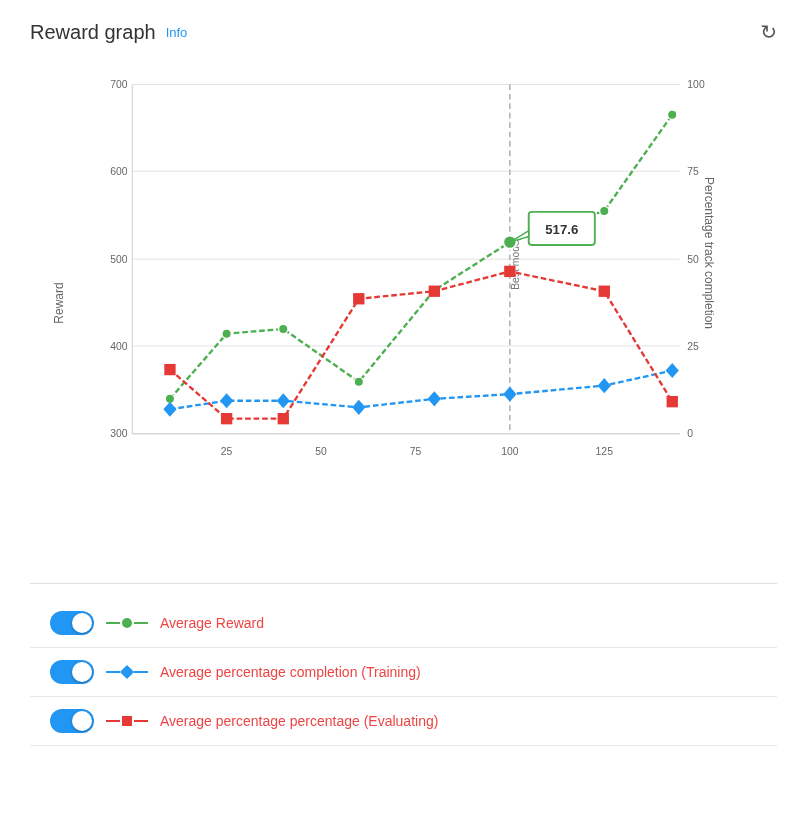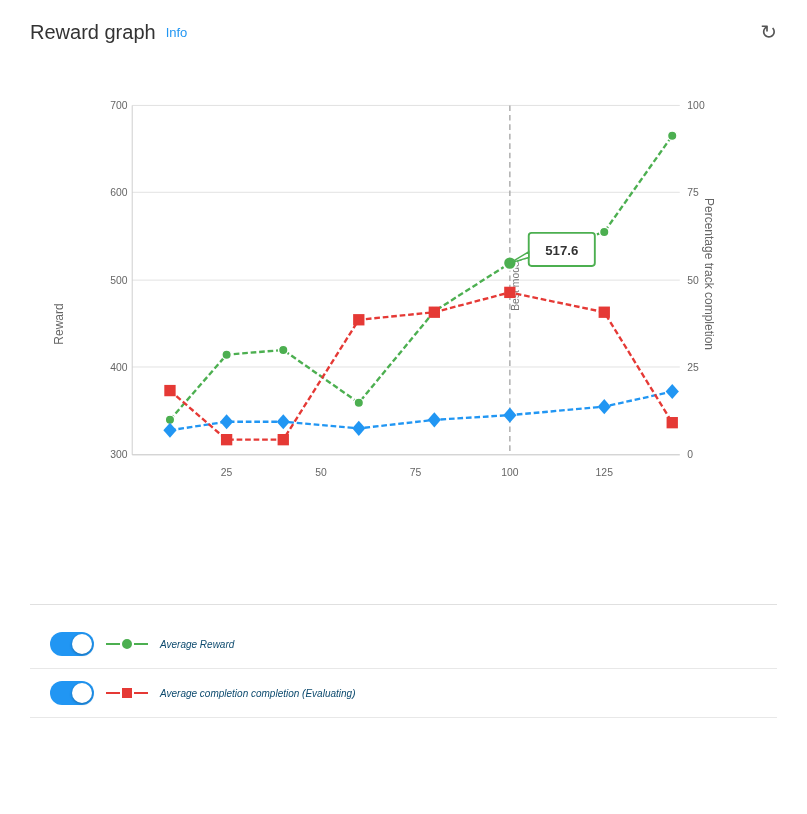--- a/index.html
+++ b/index.html
@@ -8,21 +8,21 @@
       background: #fff;
       color: #333;
       width: 807px;
       min-height: 814px;
       padding: 20px 30px;
     }
     .header {
       display: flex;
       align-items: center;
       justify-content: space-between;
-      margin-bottom: 30px;
+      margin-bottom: 9px;
     }
     .header-left {
       display: flex;
       align-items: center;
       gap: 10px;
     }
     .title {
       font-size: 20px;
       font-weight: 400;
       color: #333;
@@ -93,23 +93,22 @@
       width: 14px;
       height: 2px;
     }
     .legend-dot {
       width: 10px;
       height: 10px;
       border-radius: 50%;
       border: 2px solid;
     }
     .legend-text {
-      font-size: 10px;
-      color: #0c4a6e;
-      font-style: italic;
+      font-size: 14px;
+      color: #ef4444;
     }
     svg {
       width: 100%;
       height: 100%;
     }
   </style>
 </head>
 <body>
 
 <div class="header">
@@ -214,23 +213,32 @@
   <div class="legend-item">
     <div class="toggle"></div>
     <div class="legend-line">
       <div class="legend-dash" style="background:#4CAF50;"></div>
       <div class="legend-dot" style="border-color:#4CAF50;background:#4CAF50;"></div>
       <div class="legend-dash" style="background:#4CAF50;"></div>
     </div>
     <span class="legend-text">Average Reward</span>
   </div>
 
+  <div class="legend-item">
+    <div class="toggle"></div>
+    <div class="legend-line">
+      <div class="legend-dash" style="background:#2196F3;"></div>
+      <div style="width:10px;height:10px;background:#2196F3;transform:rotate(45deg);"></div>
+      <div class="legend-dash" style="background:#2196F3;"></div>
+    </div>
+    <span class="legend-text">Average percentage completion (Training)</span>
+  </div>
 
   <div class="legend-item">
     <div class="toggle"></div>
     <div class="legend-line">
       <div class="legend-dash" style="background:#e53935;"></div>
       <div style="width:10px;height:10px;background:#e53935;"></div>
       <div class="legend-dash" style="background:#e53935;"></div>
     </div>
-    <span class="legend-text">Average completion completion (Evaluating)</span>
+    <span class="legend-text">Average percentage percentage (Evaluating)</span>
   </div>
 </div>
 
 </body></html>

